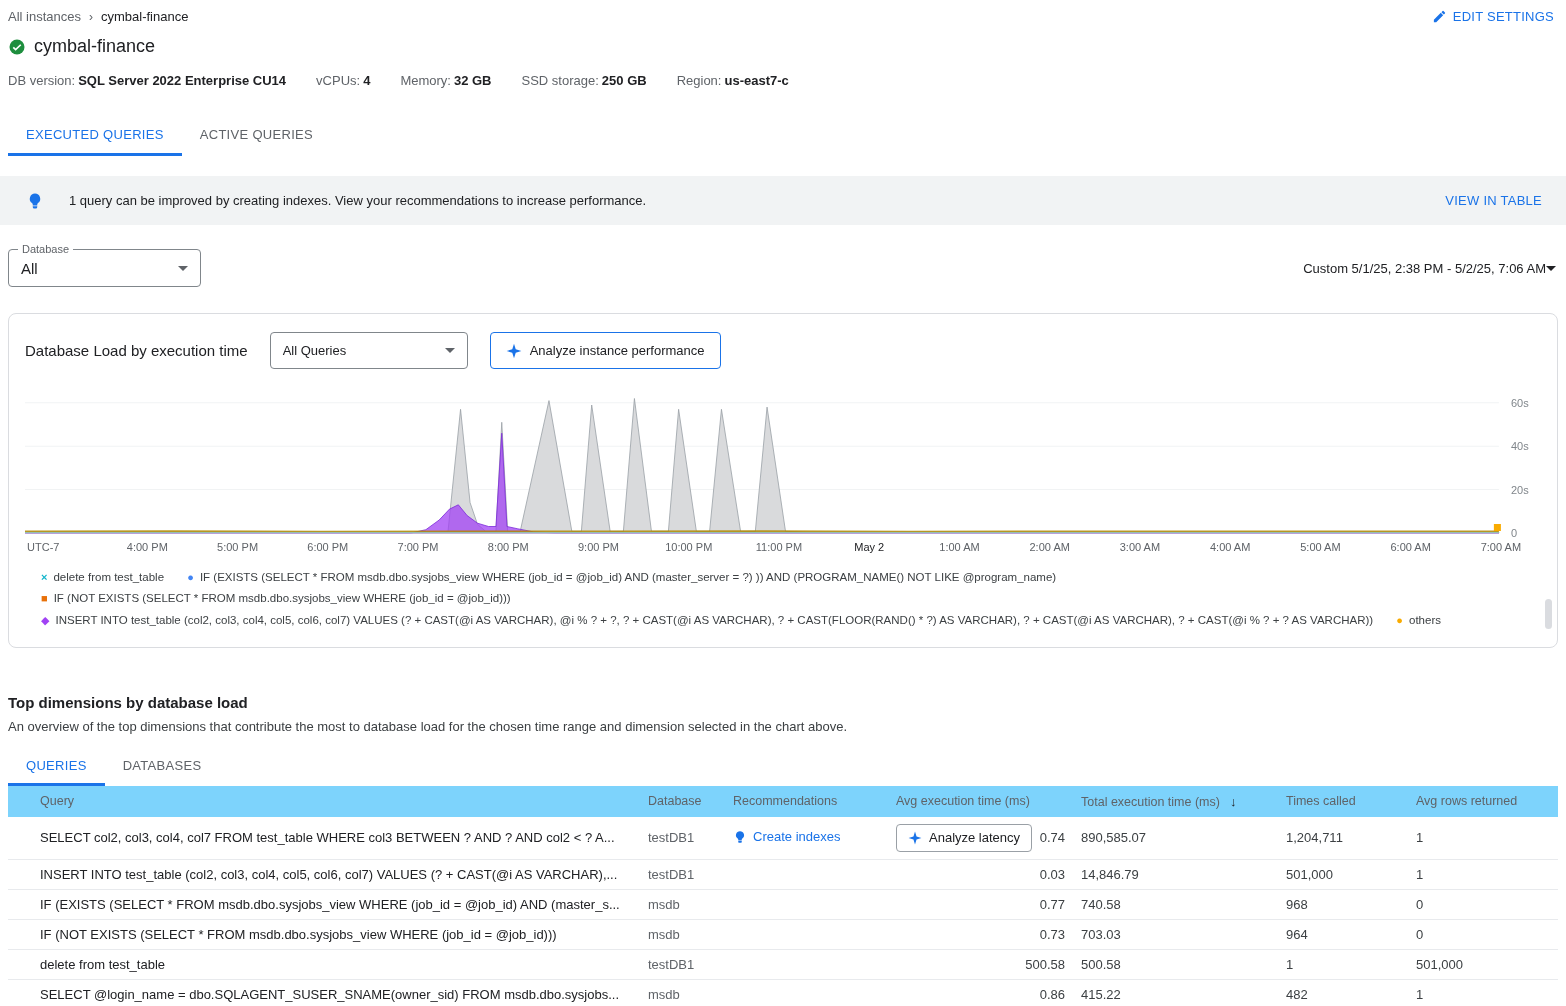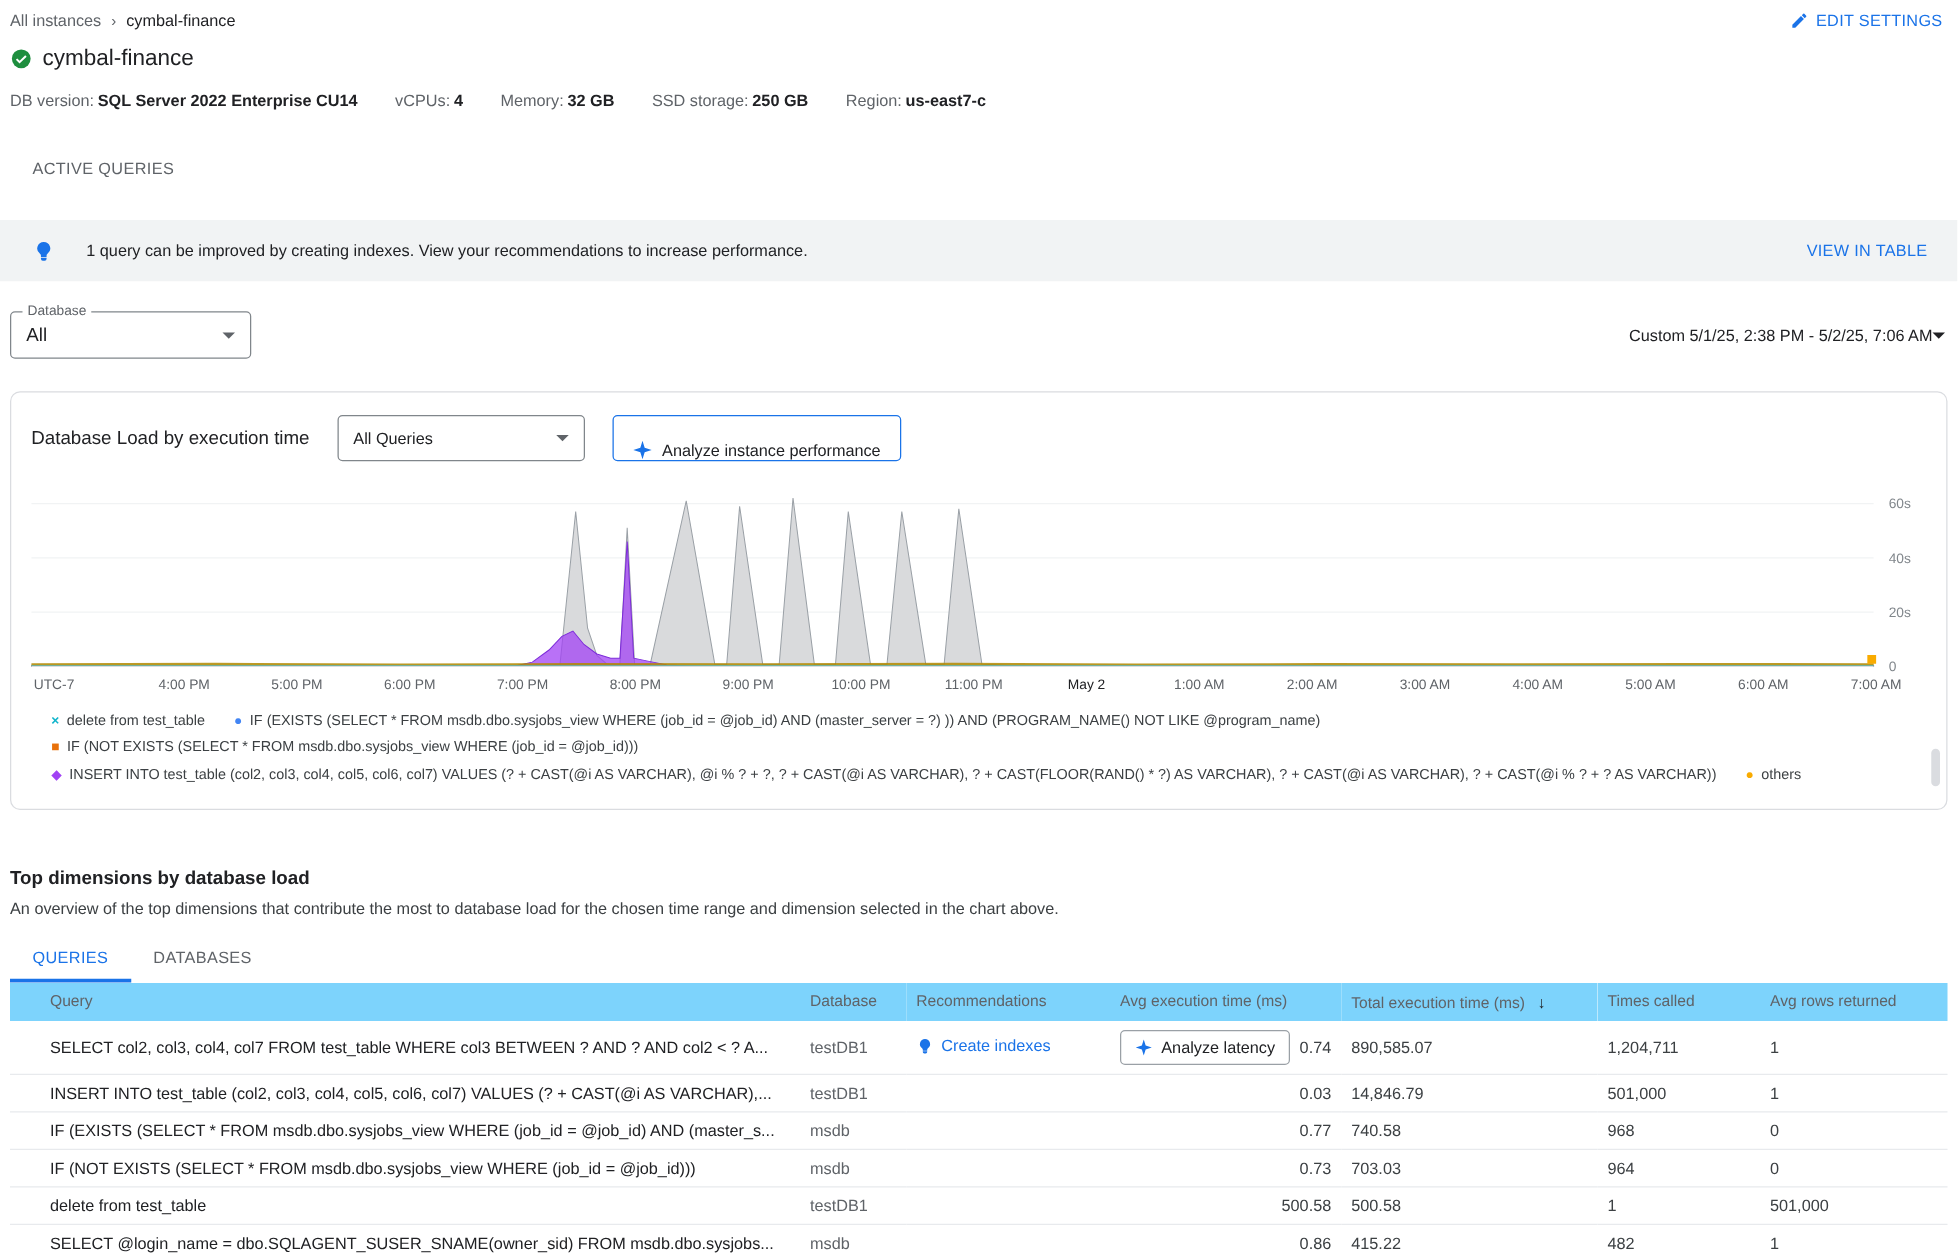--- a/index.html
+++ b/index.html
@@ -47,21 +47,21 @@
   .db-select .value { font-size:15px; color:#202124; }
   .caret { width:0; height:0; border-left:5px solid transparent; border-right:5px solid transparent; border-top:5px solid #5f6368; margin-left:auto; }
   .time-range { display:flex; align-items:center; font-weight:500; color:#202124; cursor:pointer; }
   .time-range .caret { border-top-color:#202124; }
 
   
   .chart-card { margin:26px 8px 0 8px; border:1px solid #dadce0; border-radius:8px; padding:18px 16px 6px 16px; position:relative; }
   .chart-header { display:flex; align-items:center; gap:22px; }
   .chart-title { font-size:15px; font-weight:500; color:#202124; }
   .query-select { width:198px; height:37px; border:1px solid #80868b; border-radius:4px; display:flex; align-items:center; padding:0 12px; cursor:pointer; }
-  .analyze-btn { display:flex; align-items:flex-end; gap:8px; height:37px; padding:0 15px; border:1px solid #1a73e8; border-radius:4px; background:#fff; font-size:13px; font-weight:500; color:#202124; cursor:pointer; }
+  .analyze-btn { display:flex; align-items:center; gap:8px; height:37px; padding:0 15px; border:1px solid #1a73e8; border-radius:4px; background:#fff; font-size:13px; font-weight:500; color:#202124; cursor:pointer; }
   .analyze-btn svg { width:16px; height:16px; fill:#1a73e8; }
 
   .chart-wrap { margin-top:16px; }
   .chart-wrap svg { display:block; width:100%; height:178px; }
   .ytick { font-size:11px; fill:#80868b; }
   .xtick { font-size:11px; fill:#5f6368; }
   .xtick.dark { fill:#202124; }
 
   .legend { margin:4px 34px 10px 16px; line-height:1.85; font-size:11.5px; color:#3c4043; }
   .legend-item { display:inline-flex; align-items:baseline; gap:6px; margin-right:20px; cursor:pointer; }
@@ -130,20 +130,21 @@
   <span class="meta-item">
     <span class="meta-label">SSD storage:</span><span class="meta-value">250 GB</span>
   </span>
 
   <span class="meta-item">
     <span class="meta-label">Region:</span><span class="meta-value">us-east7-c</span>
   </span>
 </div>
 
 <div class="main-tabs">
+  <div class="tab active">EXECUTED QUERIES</div>
   <div class="tab">ACTIVE QUERIES</div>
 </div>
 
 <div class="banner">
   <svg viewBox="0 0 24 24">
       <path d="M12 2a7 7 0 0 0-4 12.7c.6.5 1 1.2 1 2V18h6v-1.3c0-.8.4-1.5 1-2A7 7 0 0 0 12 2zm-3 17h6v1a2 2 0 0 1-2 2h-2a2 2 0 0 1-2-2v-1z"></path>
     </svg>
   <span class="banner-text">1 query can be improved by creating indexes. View your recommendations to increase performance.</span>
   <span class="banner-action">VIEW IN TABLE</span>
 </div>

